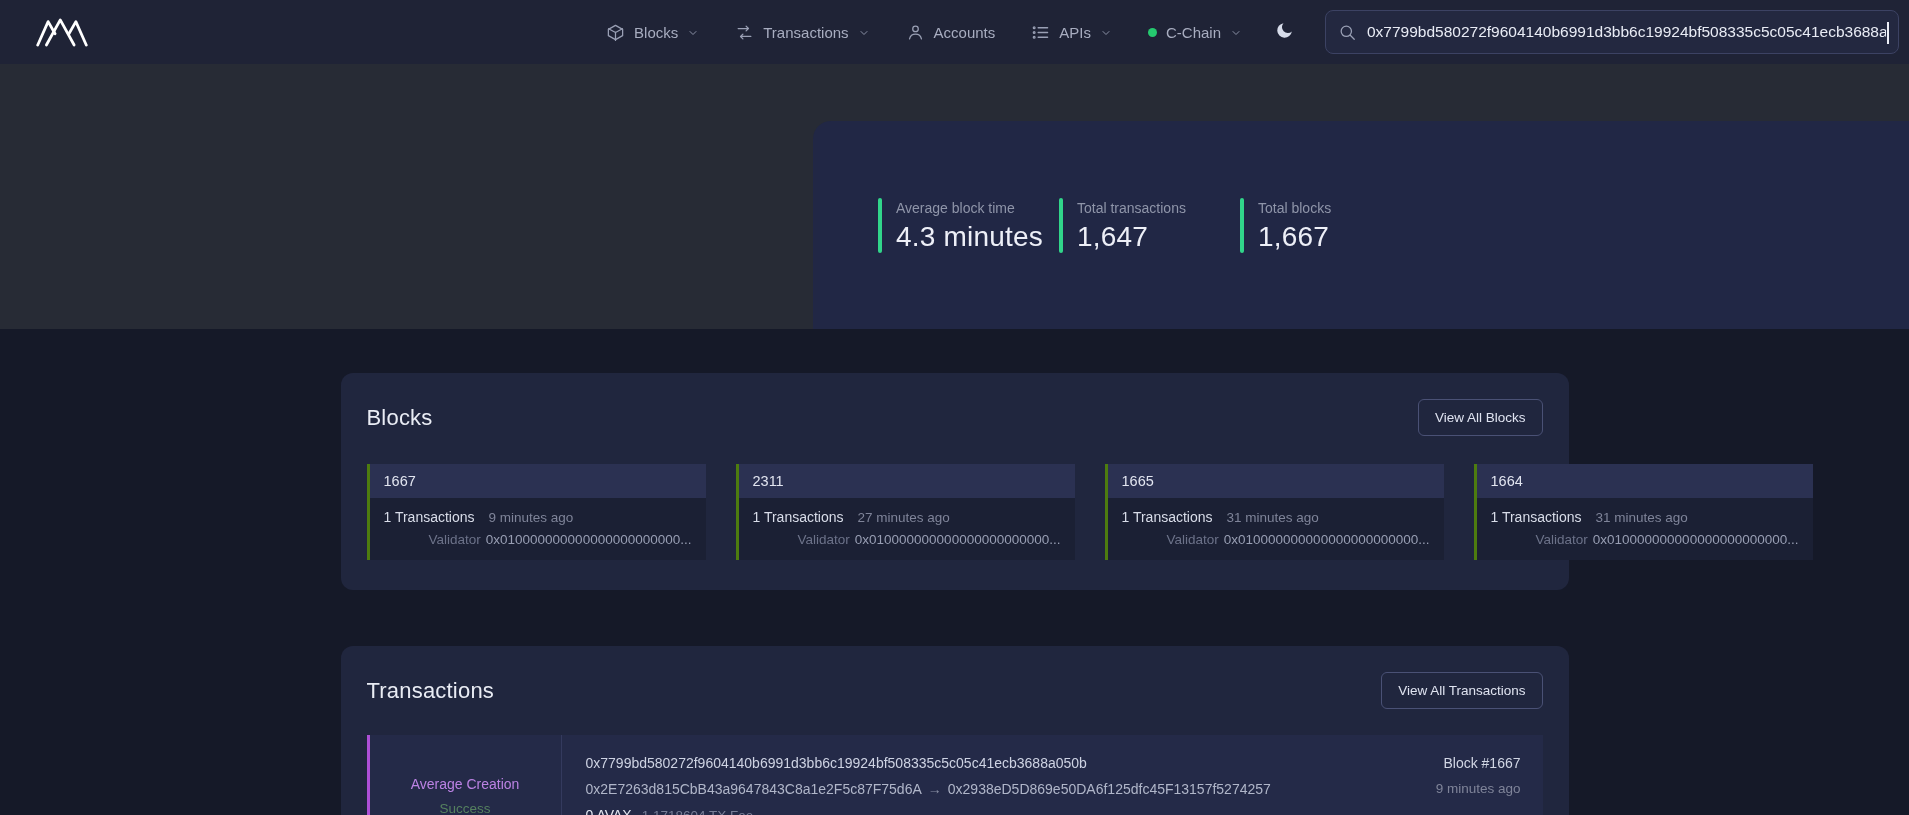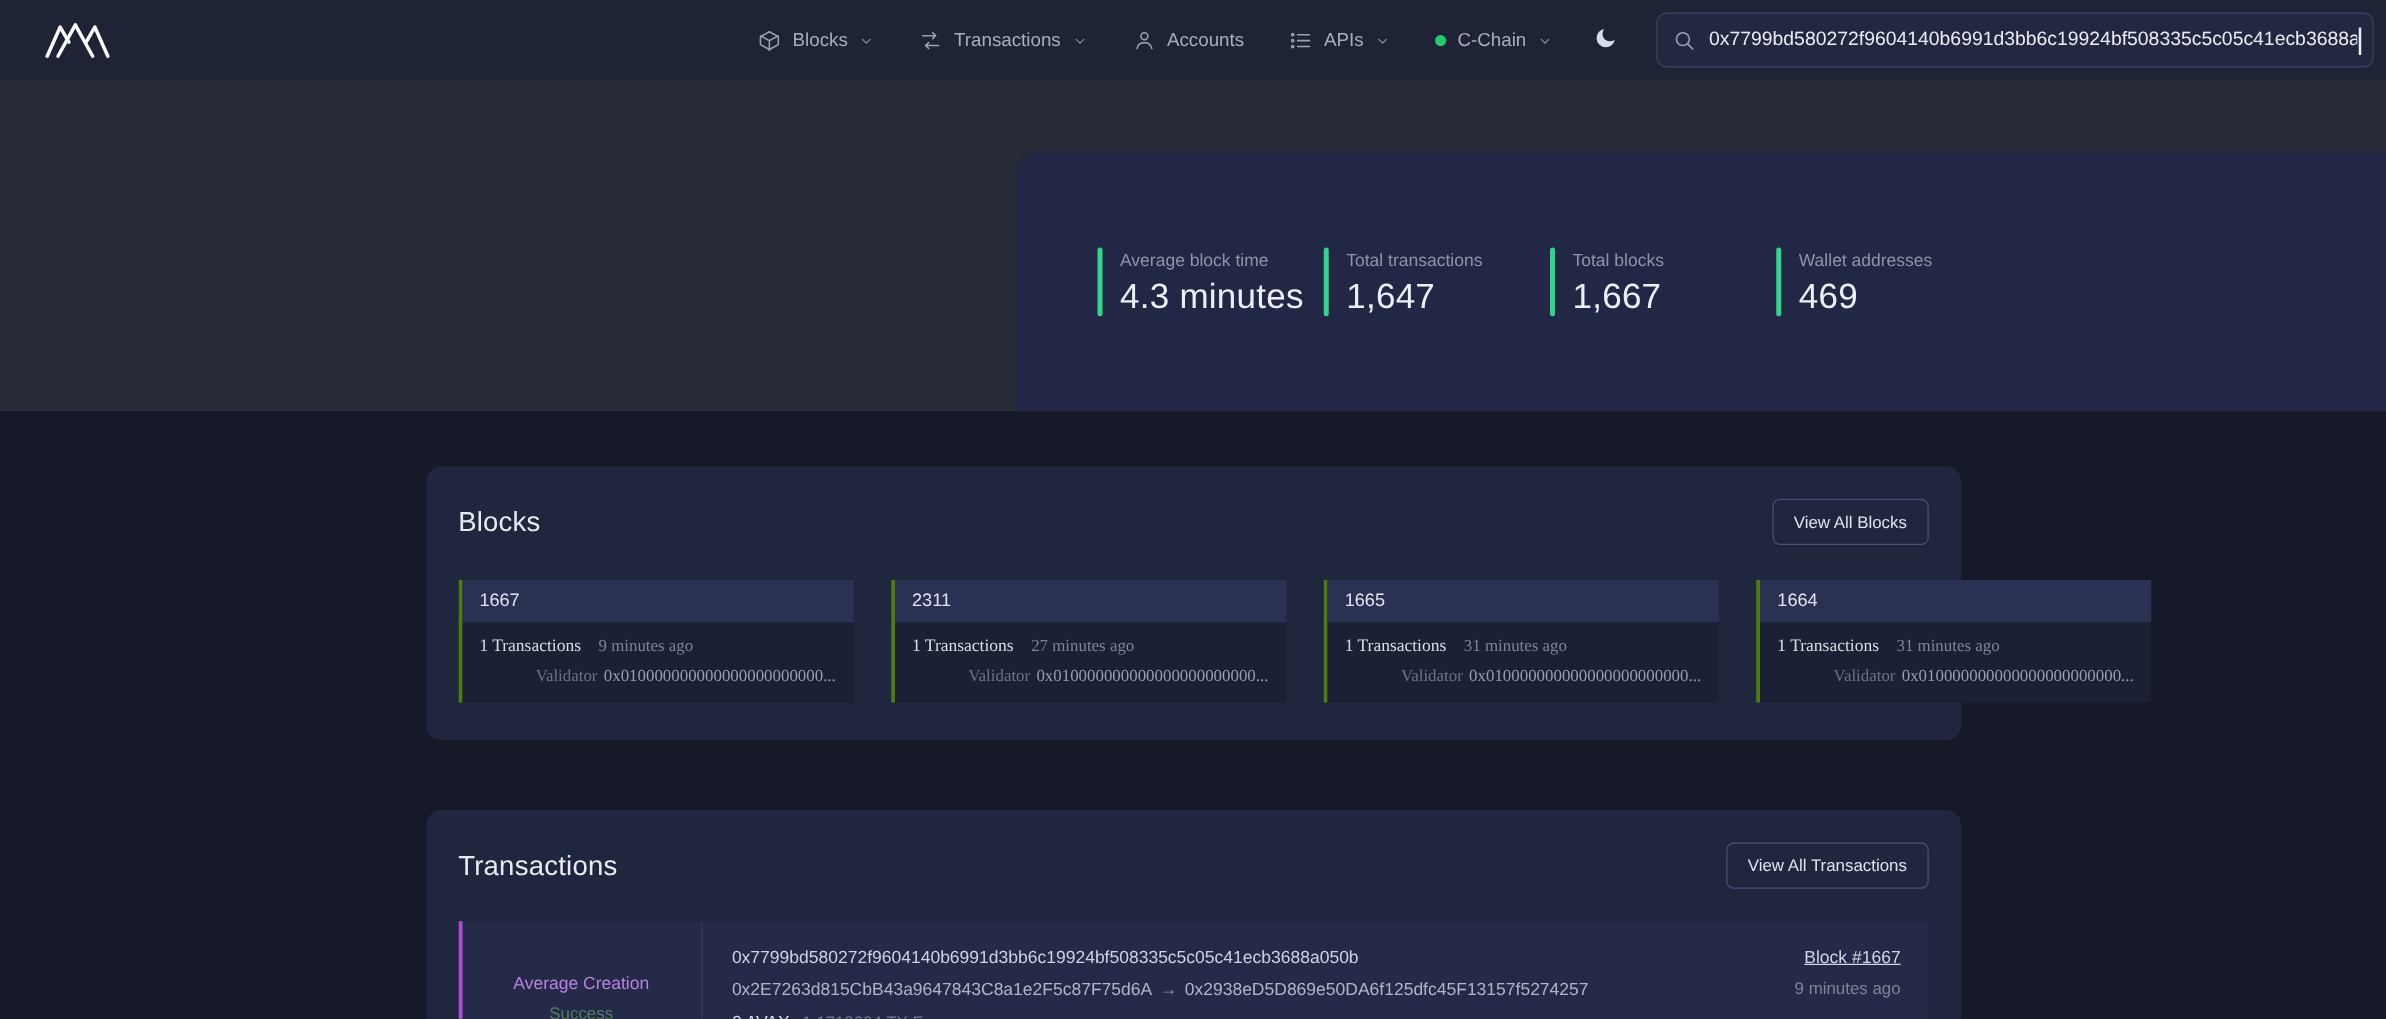--- a/index.html
+++ b/index.html
@@ -61,21 +61,21 @@
   .card-title { margin: 0; font-size: 22px; font-weight: 500; color: #e9ecf4; letter-spacing: .2px; }
   .view-all-btn {
     background: transparent; border: 1px solid #4a5175; color: #dfe3f0;
     font-size: 13.5px; font-family: inherit; padding: 10px 16px; border-radius: 6px; cursor: pointer;
   }
 
   
   .block-grid { display: grid; grid-template-columns: repeat(4, 1fr); gap: 30px; margin-top: 28px; }
   .block-card { border-left: 3px solid #4d7c0f; cursor: pointer; }
   .block-head { background: #2b3152; padding: 9px 14px; font-size: 14.5px; color: #e2e5f0; }
-  .block-body { background: #1b2034; padding: 11px 14px 13px; font-family: Liberation Serif, serif; }
+  .block-body { background: #1b2034; padding: 11px 14px 13px; }
   .block-line1 { display: flex; align-items: baseline; gap: 14px; font-size: 14px; color: #d9dde9; }
   .block-time { color: #7f8499; font-size: 13.5px; }
   .block-line2 { margin-top: 7px; font-size: 13.5px; color: #989eb3; white-space: nowrap; overflow: hidden; text-overflow: ellipsis; }
   .validator-label { color: #6c7289; margin-right: 5px; margin-left: 45px; }
 
   
   .tx-row {
     margin-top: 26px; display: flex; align-items: stretch;
     background: #242a48; border-left: 3px solid #ad4fd6; min-height: 122px; cursor: pointer;
   }
@@ -88,21 +88,21 @@
   .tx-status { color: #55805f; font-size: 13.5px; }
   .tx-mid { padding: 20px 24px; display: flex; flex-direction: column; gap: 10px; font-size: 14px; }
   .tx-hash { color: #ced3e3; }
   .tx-route { display: flex; align-items: flex-end; gap: 6px; color: #b0b6c9; }
   .tx-arrow { color: #8a90a5; }
   .tx-to { color: #b0b6c9; }
   .tx-amount-line { display: flex; align-items: baseline; gap: 10px; }
   .tx-amount { color: #e3e6f0; }
   .tx-fee { color: #787e97; font-size: 13.5px; text-decoration: underline; }
   .tx-right { margin-left: auto; flex: none; padding: 20px 22px; display: flex; flex-direction: column; gap: 10px; text-align: right; }
-  .tx-block { color: #d2d7e5; font-size: 14px; text-decoration: underline; }
+  .tx-block { color: #d2d7e5; font-size: 14px; }
   .tx-time { color: #7f8499; font-size: 13.5px; }
 </style>
 </head>
 <body>
 
 <header class="navbar">
   <div class="brand">
     <svg width="52" height="32" viewBox="0 0 60 36" fill="none" stroke="#ffffff" stroke-width="3.2" stroke-linecap="round" stroke-linejoin="round">
       <path d="M2 33 L14 6 L22 20"></path>
       <path d="M12 33 L28 4 L44 33"></path>
@@ -189,27 +189,20 @@
         <div>
           <div class="stat-label">Total transactions</div>
           <div class="stat-value">1,647</div>
         </div>
       </div>
       <div class="stat">
         <span class="stat-bar"></span>
         <div>
           <div class="stat-label">Total blocks</div>
           <div class="stat-value">1,667</div>
-        </div>
-      </div>
-      <div class="stat">
-        <span class="stat-bar"></span>
-        <div>
-          <div class="stat-label">Wallet addresses</div>
-          <div class="stat-value">469</div>
         </div>
       </div>
     </div>
   </div>
 </section>
 
 <main>
 
   <section class="card">
     <div class="card-head">

